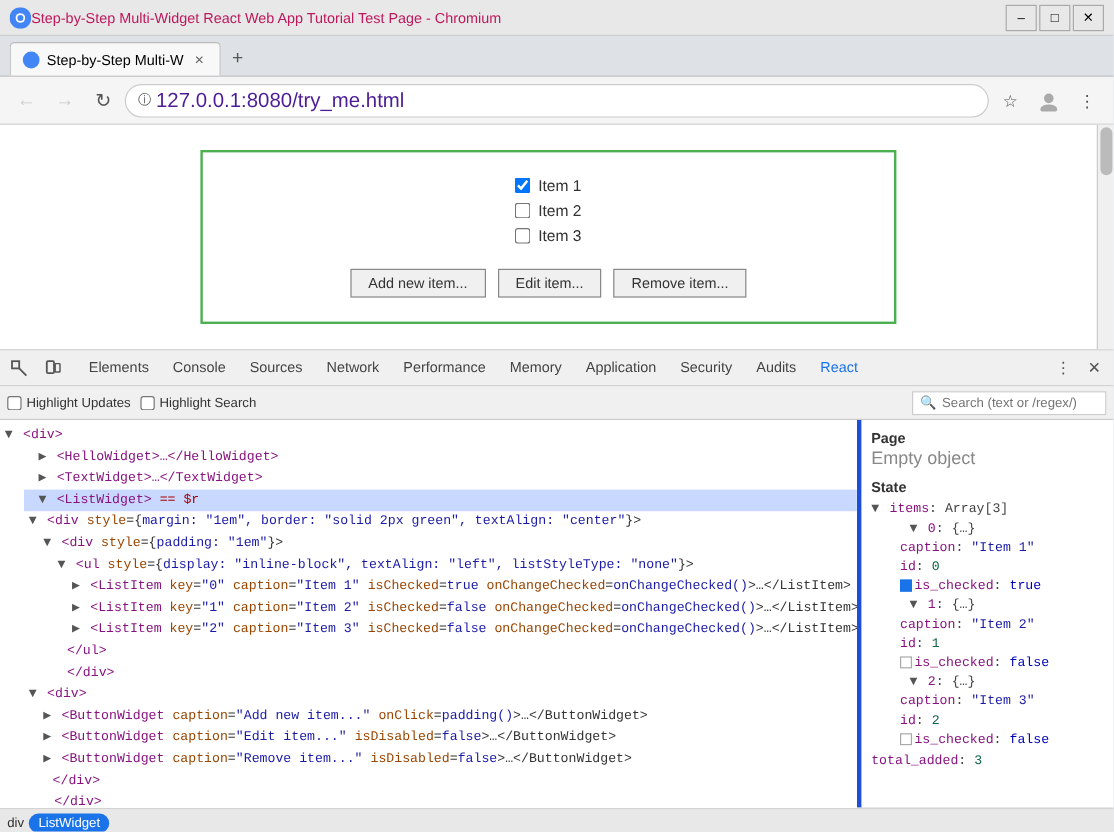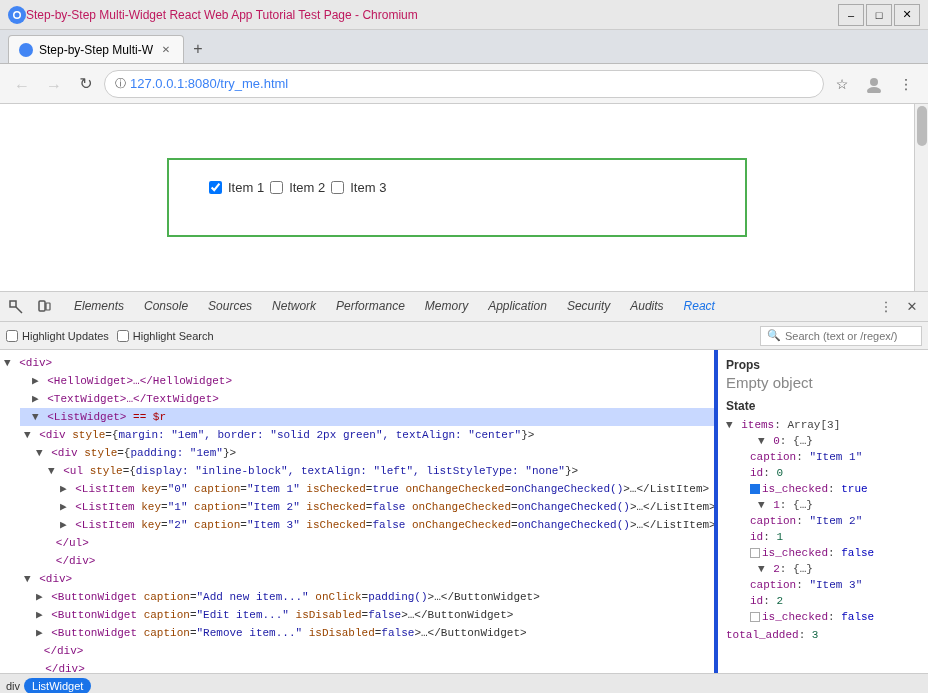--- a/index.html
+++ b/index.html
@@ -63,21 +63,21 @@
       height: 28px;
       background: white;
       border: 1px solid #ccc;
       border-radius: 14px;
       display: flex;
       align-items: center;
       padding: 0 10px;
       gap: 4px;
     }
     .url-bar .lock-icon { font-size: 11px; color: #555; }
-    .url-input { border: none; outline: none; flex: 1; font-size: 13px; color: #3b82f6; background: transparent; }
+    .url-input { border: none; outline: none; flex: 1; font-size: 17px; color: #4c1d95; background: transparent; }
     .bookmark-icon, .menu-icon, .profile-icon { width: 28px; height: 28px; display: flex; align-items: center; justify-content: center; cursor: pointer; color: #555; font-size: 14px; border-radius: 50%; }
 
     
     .browser-content {
       height: 188px;
       background: white;
       display: flex;
       position: relative;
       border-bottom: 1px solid #ccc;
     }
@@ -87,20 +87,21 @@
       align-items: center;
       justify-content: center;
     }
     .widget-box {
       border: 2px solid #4CAF50;
       padding: 20px 40px;
       width: 580px;
     }
     .checkbox-list {
       display: flex;
+      flex-direction: column;
       align-items: center;
       gap: 6px;
       margin-bottom: 20px;
     }
     .checkbox-item {
       display: flex;
       align-items: center;
       gap: 6px;
       font-size: 13px;
       color: #333;
@@ -160,21 +161,20 @@
     .devtools-tab {
       padding: 0 10px;
       height: 44px;
       display: flex;
       align-items: center;
       font-size: 12px;
       color: #444;
       cursor: pointer;
       white-space: nowrap;
       border-bottom: 2px solid transparent;
-      font-style: italic;
     }
     .devtools-tab.active { color: #1a73e8; border-bottom: 2px solid #1a73e8; }
     .devtools-tab-icons { display: flex; align-items: center; gap: 4px; margin-right: 6px; }
     .dt-icon-btn { width: 24px; height: 24px; display: flex; align-items: center; justify-content: center; cursor: pointer; border-radius: 3px; font-size: 13px; color: #555; }
     .dt-more { margin-left: auto; }
 
     
     .devtools-secondary {
       height: 28px;
       background: #f0f0f0;
@@ -332,20 +332,25 @@
           <span>Item 1</span>
         </label>
         <label class="checkbox-item">
           <input type="checkbox" style="">
           <span>Item 2</span>
         </label>
         <label class="checkbox-item">
           <input type="checkbox" style="">
           <span>Item 3</span>
         </label>
+      </div>
+      <div class="button-row">
+        <button class="widget-btn">Add new item...</button>
+        <button class="widget-btn">Edit item...</button>
+        <button class="widget-btn">Remove item...</button>
       </div>
     </div>
   </div>
   <div class="scrollbar-right">
     <div class="scrollbar-thumb"></div>
   </div>
 </div>
 
 <div class="devtools">
 
@@ -413,21 +418,21 @@
       <div class="tree-line indent2"><span class="expand-arrow">▼</span> <span class="tag">&lt;div&gt;</span></div>
       <div class="tree-line indent3"><span class="expand-arrow">▶</span> <span class="tag">&lt;ButtonWidget</span> <span class="attr-name">caption</span>=<span class="attr-value">"Add new item..."</span> <span class="attr-name">onClick</span>=<span class="attr-value">padding()</span>&gt;…&lt;/ButtonWidget&gt;</div>
       <div class="tree-line indent3"><span class="expand-arrow">▶</span> <span class="tag">&lt;ButtonWidget</span> <span class="attr-name">caption</span>=<span class="attr-value">"Edit item..."</span> <span class="attr-name">isDisabled</span>=<span class="attr-value">false</span>&gt;…&lt;/ButtonWidget&gt;</div>
       <div class="tree-line indent3"><span class="expand-arrow">▶</span> <span class="tag">&lt;ButtonWidget</span> <span class="attr-name">caption</span>=<span class="attr-value">"Remove item..."</span> <span class="attr-name">isDisabled</span>=<span class="attr-value">false</span>&gt;…&lt;/ButtonWidget&gt;</div>
       <div class="tree-line indent2">&nbsp;&nbsp;&nbsp;<span class="tag">&lt;/div&gt;</span></div>
       <div class="tree-line indent1">&nbsp;&nbsp;<span class="tag">&lt;/div&gt;</span></div>
 
     </div>
 
     <div class="devtools-right">
-      <div class="props-label">Props</div>
+      <div class="props-label">Page</div>
       <div class="empty-label">Empty object</div>
       <div class="state-label">State</div>
       <div class="state-tree">
         <div class="state-line">
           <span class="expand-arrow">▼</span> <span class="state-key">items</span>: <span>Array[3]</span>
         </div>
         <div class="state-line indent1">
           <span class="expand-arrow">▼</span> <span class="state-key">0</span>: {…}
         </div>
         <div class="state-line indent2">

